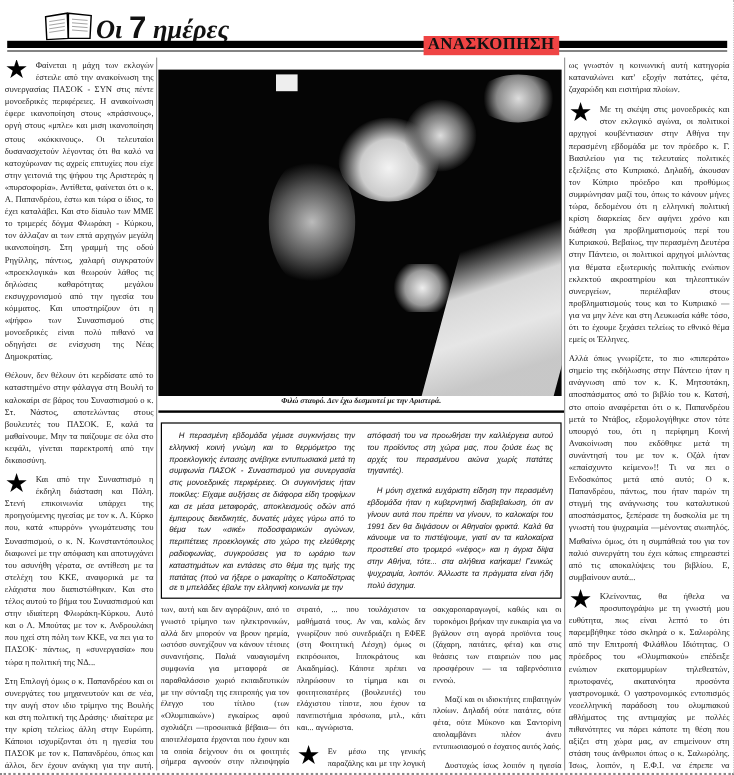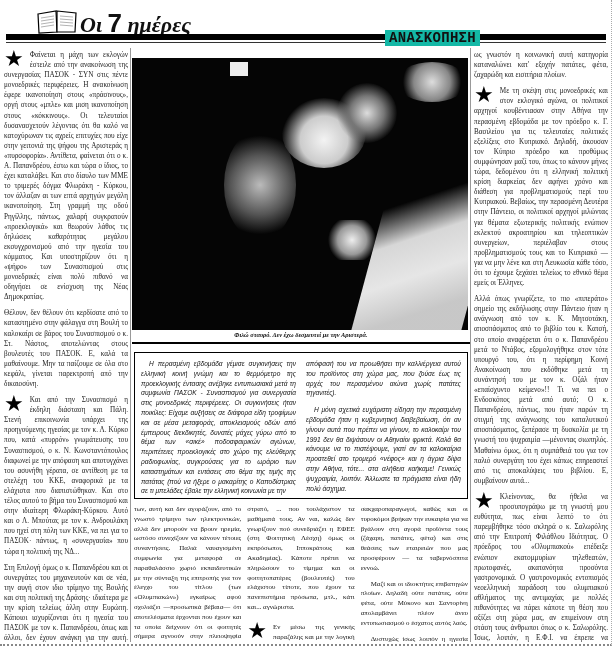--- a/index.html
+++ b/index.html
@@ -8,21 +8,21 @@
 
   .page { position: absolute; left: 0; top: 0; width: 612px; height: 646px; border-bottom: 2px dotted #888; border-right: 1px dotted #aaa; }
 
   
   .header { position: absolute; left: 0; top: 0; width: 502px; height: 44px; }
   .book-icon { position: absolute; left: 36px; top: 8px; width: 42px; height: 26px; }
   .masthead { position: absolute; left: 80px; top: 8px; font-family: "Liberation Serif", serif; font-style: italic; font-weight: bold; font-size: 22px; letter-spacing: 0; }
   .masthead .seven { font-style: normal; font-weight: 900; font-size: 26px; font-family: "Liberation Sans", sans-serif; }
   .rule-thick { position: absolute; left: 6px; top: 34px; width: 600px; height: 6px; background: #000; }
   .rule-thin { position: absolute; left: 6px; top: 42px; width: 600px; height: 1px; background: #333; }
-  .section-tag { position: absolute; right: 22px; top: 30px; background: #14b8a6; padding: 0 4px; font-family: Liberation Mono, monospace; font-weight: bold; font-size: 14px; letter-spacing: 0.3px; }
+  .section-tag { position: absolute; right: 36px; top: 30px; background: #ef4444; padding: 0 4px; font-family: Liberation Serif, serif; font-weight: bold; font-size: 14px; letter-spacing: 0.3px; }
 
   
   .col { position: absolute; font-size: 7.2px; line-height: 10.1px; text-align: justify; color: #222; font-family: "Liberation Serif", serif; }
   .col p { margin-bottom: 6px; text-indent: 0; }
   .star-para { position: relative; }
   .star { float: left; font-size: 22px; line-height: 18px; margin: 0 6px 0 0; color: #000; font-family: "DejaVu Sans", sans-serif; }
   .indent { text-indent: 10px; }
 
   .col-left { left: 4px; top: 50px; width: 124px; height: 592px; overflow: hidden; }
   .col-right { left: 474px; top: 50px; width: 134px; height: 592px; overflow: hidden; }

